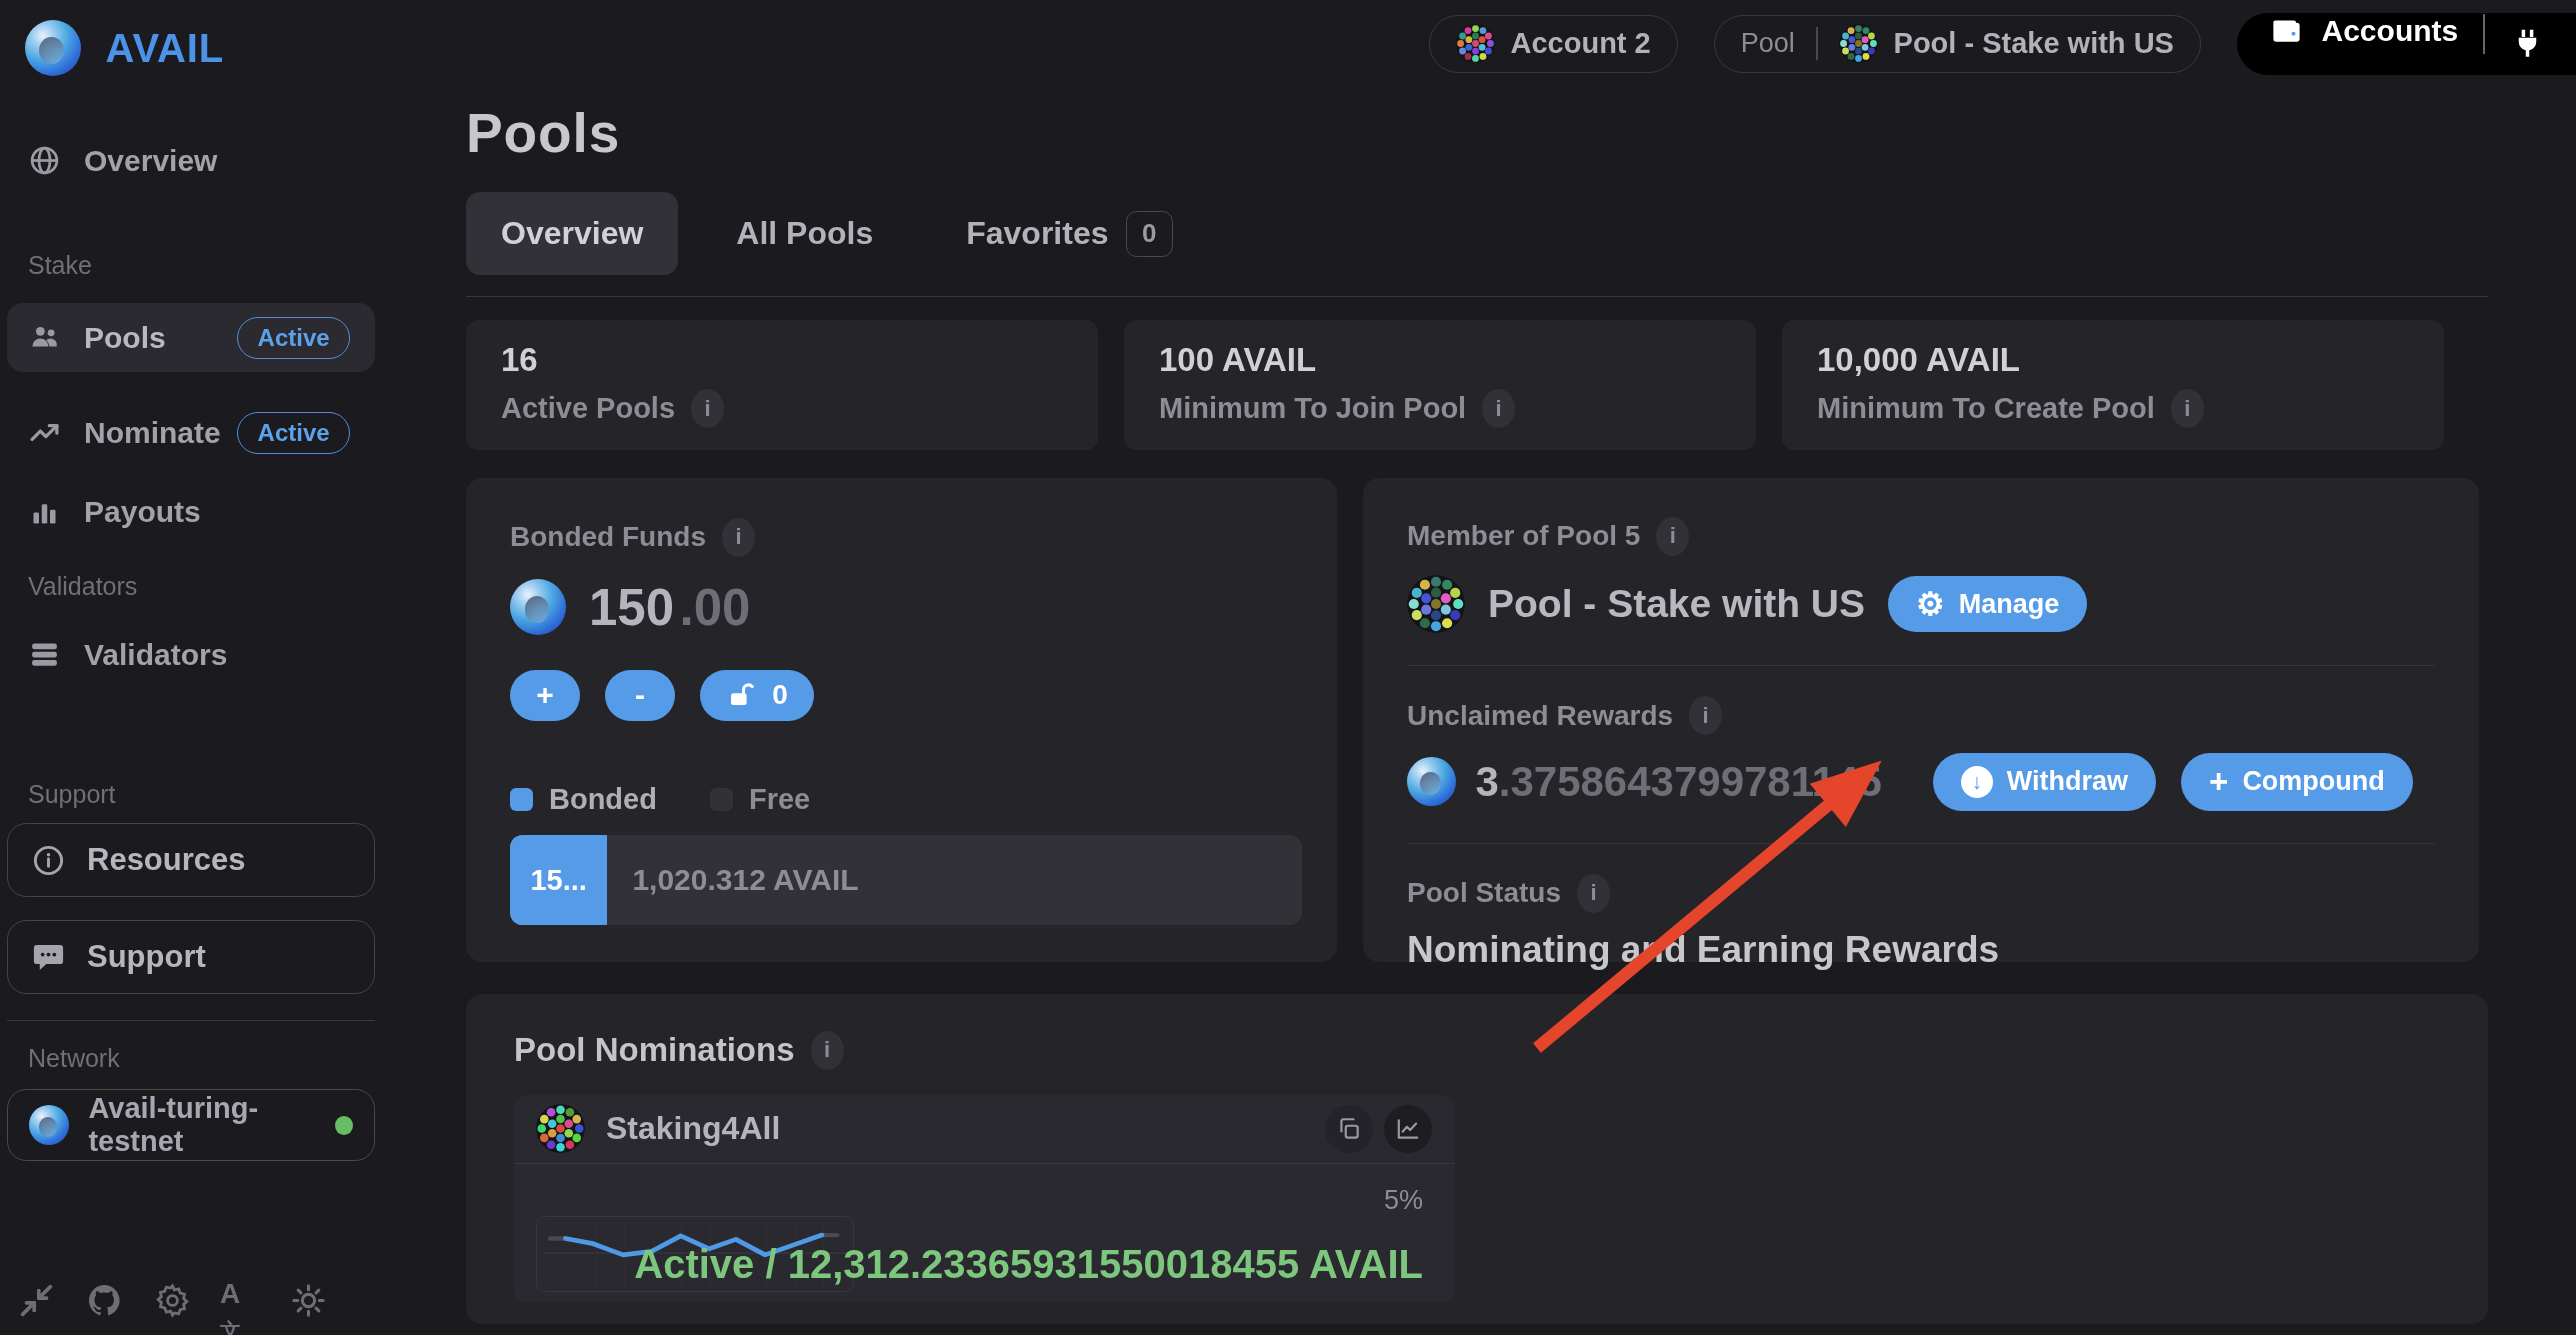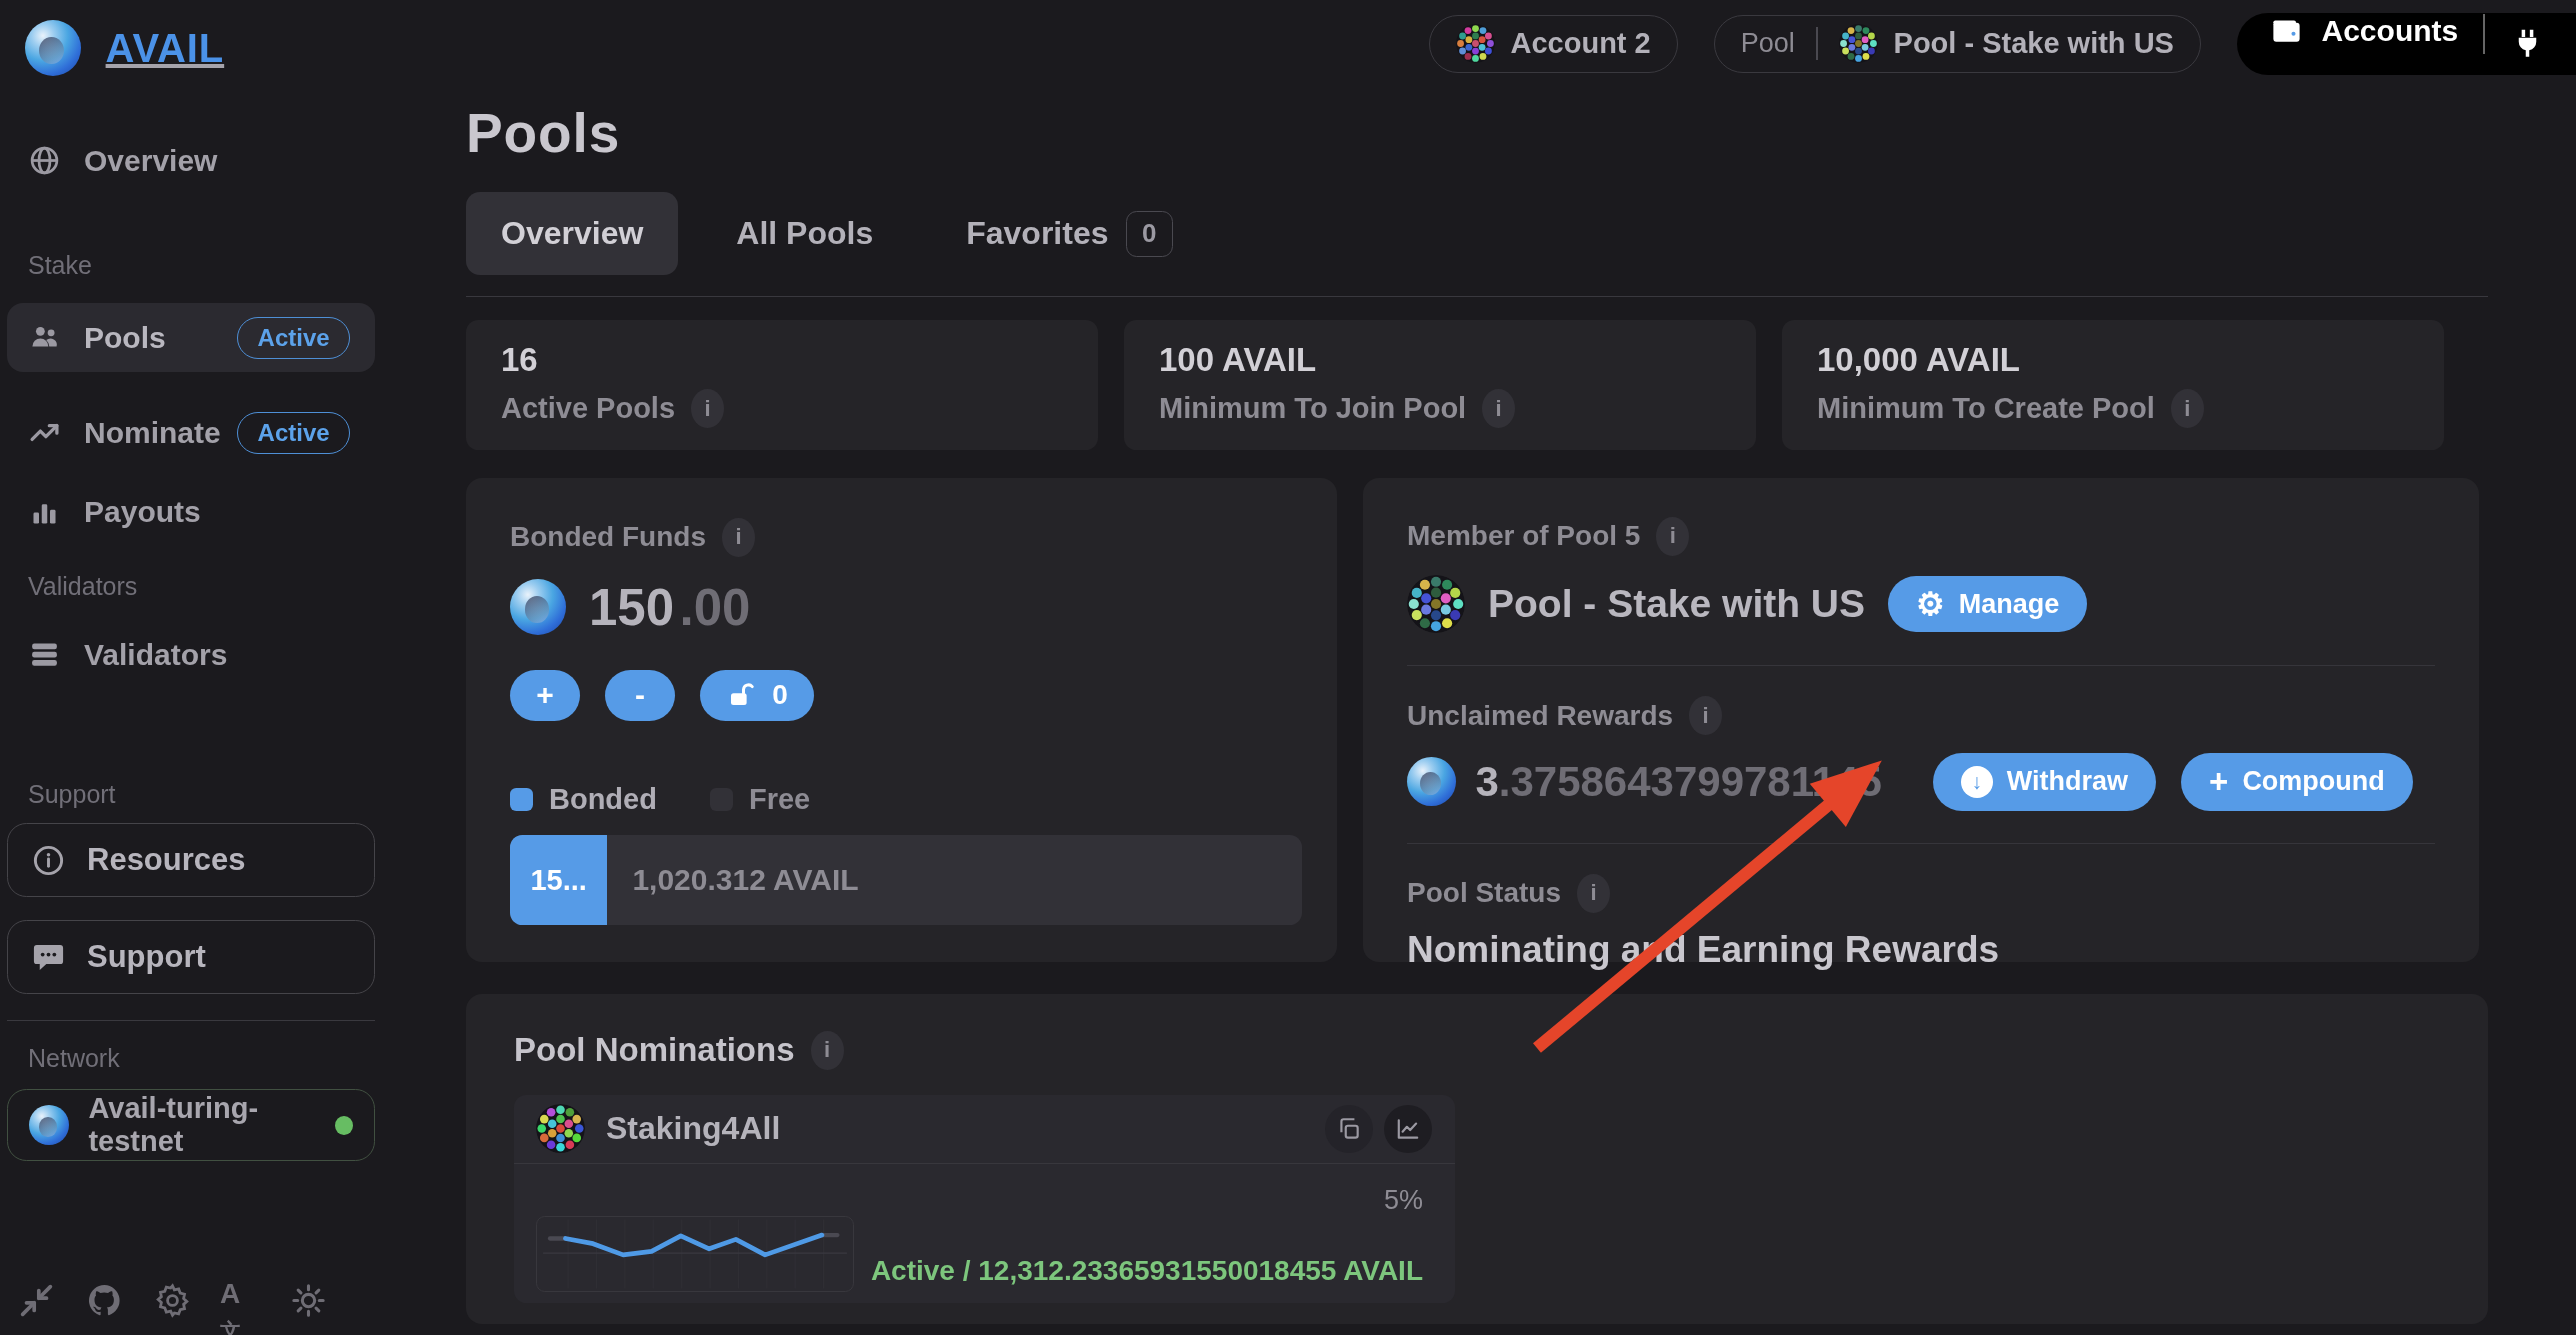--- a/index.html
+++ b/index.html
@@ -9,21 +9,21 @@
     background:#1b1a1e; font-family:"Liberation Sans","DejaVu Sans",sans-serif;
     display:flex; color:#a5a3ab;
   }
   svg { display:block; }
 
   
   #arrow-overlay { position:absolute; inset:0; width:2576px; height:1336px; z-index:60; pointer-events:none; }
 
   
   .sidebar { flex:0 0 444px; width:444px; position:relative; padding:19.4px 0 0 7px; }
-  .brand { display:flex; align-items:center; gap:25px; margin-left:17.6px; height:58px;text-decoration:underline; }
+  .brand { display:flex; align-items:center; gap:25px; margin-left:17.6px; height:58px; }
   .avail-logo {
     border-radius:50%; position:relative; flex:0 0 auto;
     background: radial-gradient(circle at 32% 28%, #e9f2fb 0%, #9ccdf0 20%, #4aa6e2 45%, #2f6ed8 70%, #1a3f9e 100%);
   }
   .avail-logo::after {
     content:""; position:absolute; left:26%; top:30%; width:44%; height:48%;
     border-radius:50%; background:linear-gradient(150deg, rgba(12,22,56,.65), rgba(230,240,255,.35));
   }
   .lg64 { width:56px; height:56px; }
   .lg56 { width:49px; height:49px; }
@@ -155,21 +155,21 @@
   .nomination-item { width:941px; height:208px; background:#2a292f; border-radius:12.3px; margin-top:25px; overflow:hidden; }
   .nom-header { height:69px; display:flex; align-items:center; padding:0 23px 0 22px; border-bottom:1.8px solid #38373d; }
   .nom-name { font-size:32px; font-weight:700; color:#b5b3bb; margin-left:21px; }
   .icon-btn { width:48px; height:48px; border-radius:50%; background:#242329; color:#9b99a2; display:flex; align-items:center; justify-content:center; border:none; cursor:pointer; }
   .icon-btn svg { width:26px; height:26px; }
   .icon-btn.graph { background:#1e1d22; margin-left:10.6px; }
   .icon-btn.copy { margin-left:auto; }
   .nom-body { position:relative; height:137px; }
   .spark-box { position:absolute; left:22px; bottom:8.8px; width:318px; height:76px; border:1.8px solid #38373d; border-radius:8.8px; overflow:hidden; }
   .commission { position:absolute; right:32px; top:21px; font-size:27px; color:#8e8c94; }
-  .bond-green { position:absolute; right:32px; bottom:14px; font-size:28px; font-weight:600; color:#7dc67d; }
+  .bond-green { position:absolute; right:32px; bottom:14px; font-size:40px; font-weight:600; color:#7dc67d; }
 </style>
 </head>
 <body>
 
 <div class="app">
 
   <svg id="arrow-overlay" viewBox="0 0 2928 1518">
       <line x1="1747" y1="1191" x2="2082.1753965152348" y2="911.4021564783628" stroke="#e5452a" stroke-width="14"></line>
       <polygon points="2139,864 2098.0662260611675,939.8183760781286 2057.069766404205,890.6727730642775" fill="#e5452a"></polygon>
     </svg>

